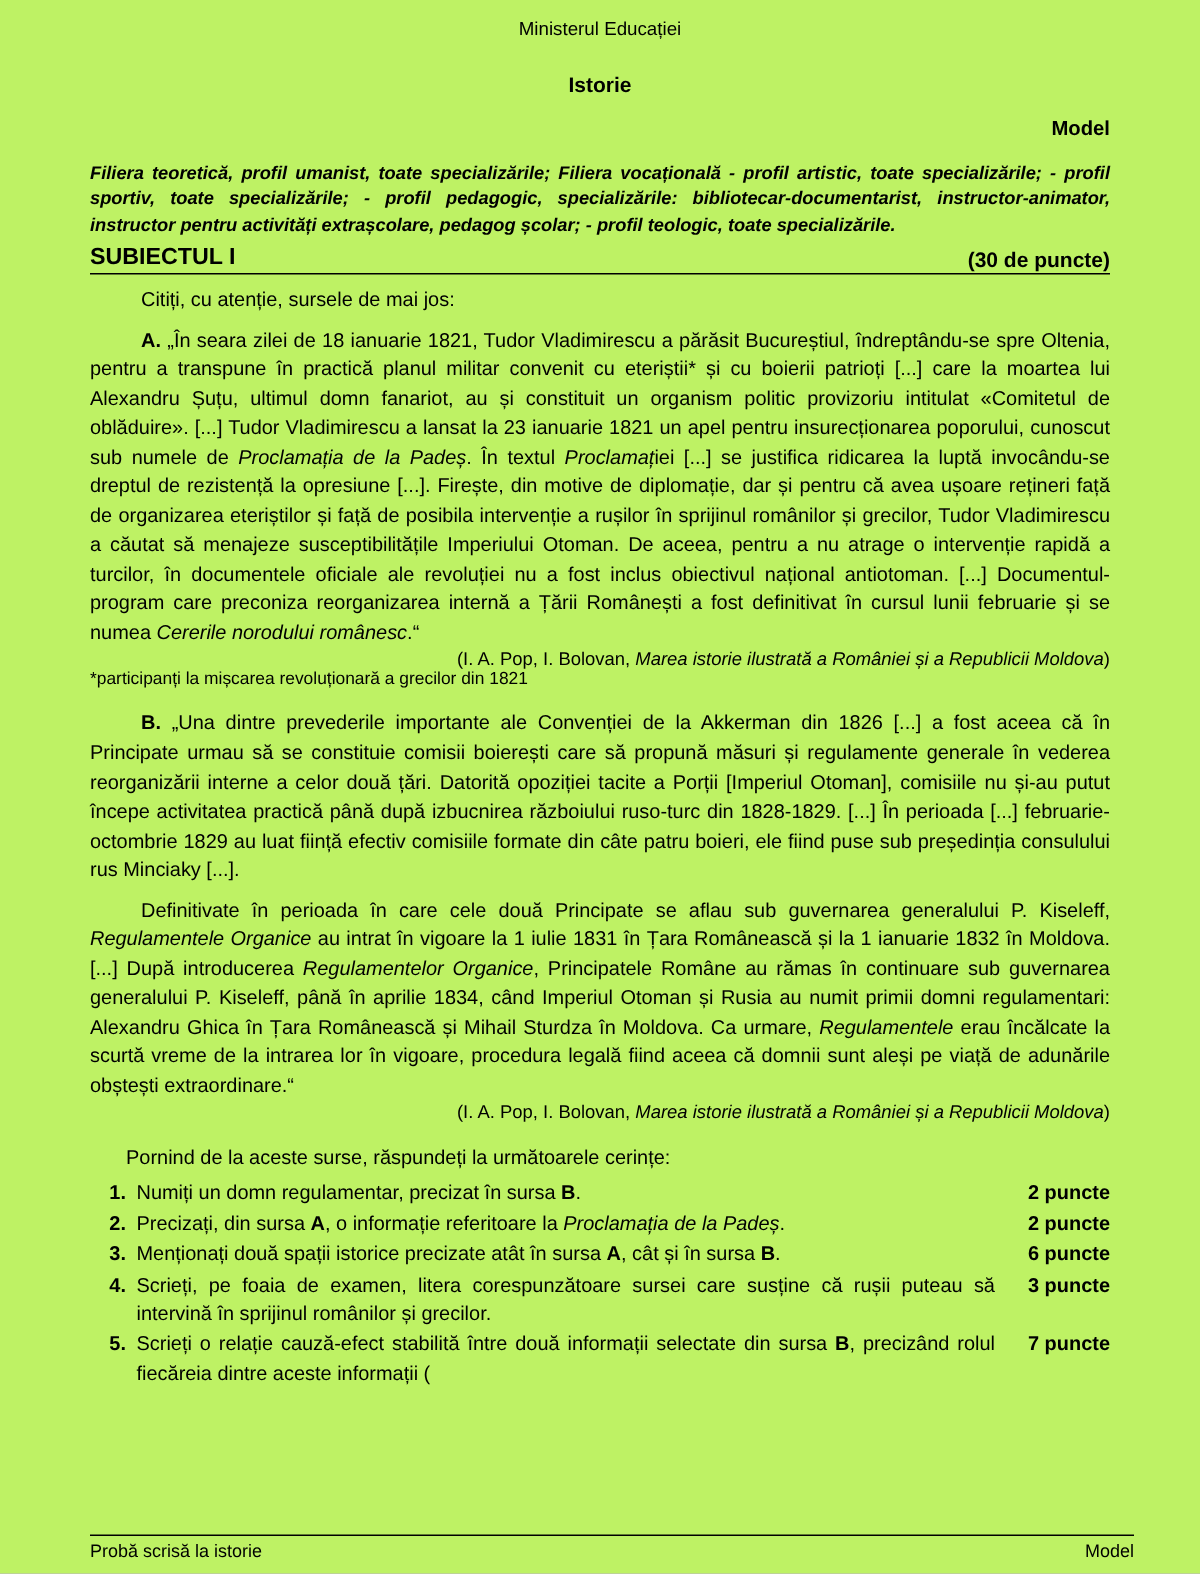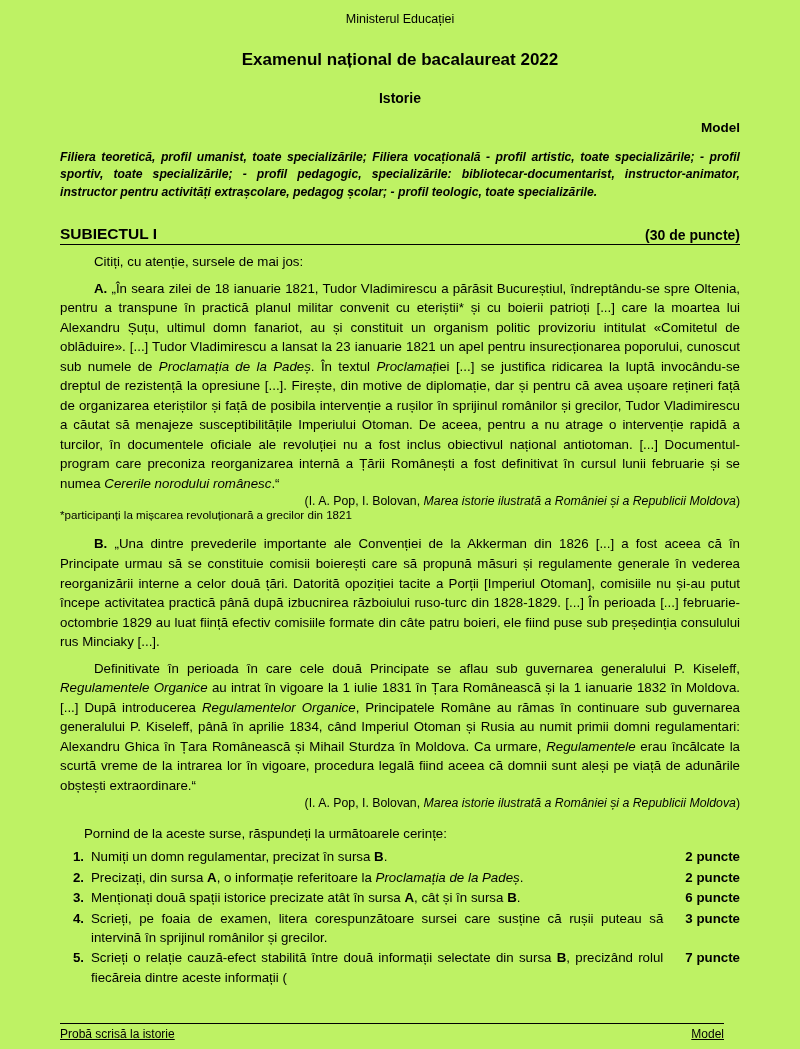--- a/index.html
+++ b/index.html
@@ -66,21 +66,21 @@
     font-weight: bold;
     line-height: 1.5;
     margin-bottom: 2px;
   }
   .subject-row {
     display: flex;
     justify-content: space-between;
     align-items: flex-end;
     border-bottom: 1.6px solid #000;
     padding-bottom: 1px;
-    margin-top: 24px;
+    margin-top: 4px;
   }
   .subject-row .s-left {
     font-size: 15.5px;
     font-weight: bold;
   }
   .subject-row .s-right {
     font-size: 14px;
     font-weight: bold;
   }
   .body-text {
@@ -136,40 +136,38 @@
   }
   .pts {
     font-weight: bold;
     white-space: nowrap;
     float: right;
     margin-left: 22px;
   }
   .footer {
     position: absolute;
     left: 60px;
-    right: 76px;
+    right: 44px;
     bottom: 8px;
     border-top: 1.1px solid #000;
     padding-top: 3px;
     display: flex;
     justify-content: space-between;
     font-size: 12px;
-    text-decoration: underline;
   }
 </style>
 </head>
 <body>
 
 <div class="page">
 
   <div class="hdr">
     <div>Ministerul Educației</div>
   </div>
 
-  <div class="title-main">Examenul național de bacalaureat 2022</div>
   <div class="title-sub2">Istorie</div>
   <div class="model-right">Model</div>
 
   <div class="filiera">Filiera teoretică, profil umanist, toate specializările; Filiera vocațională - profil artistic, toate specializările; - profil sportiv, toate specializările; - profil pedagogic, specializările: bibliotecar-documentarist, instructor-animator, instructor pentru activități extrașcolare, pedagog școlar; - profil teologic, toate specializările.</div>
 
 
   <div class="subject-row">
     <div class="s-left">SUBIECTUL I</div>
     <div class="s-right">(30 de puncte)</div>
   </div>

